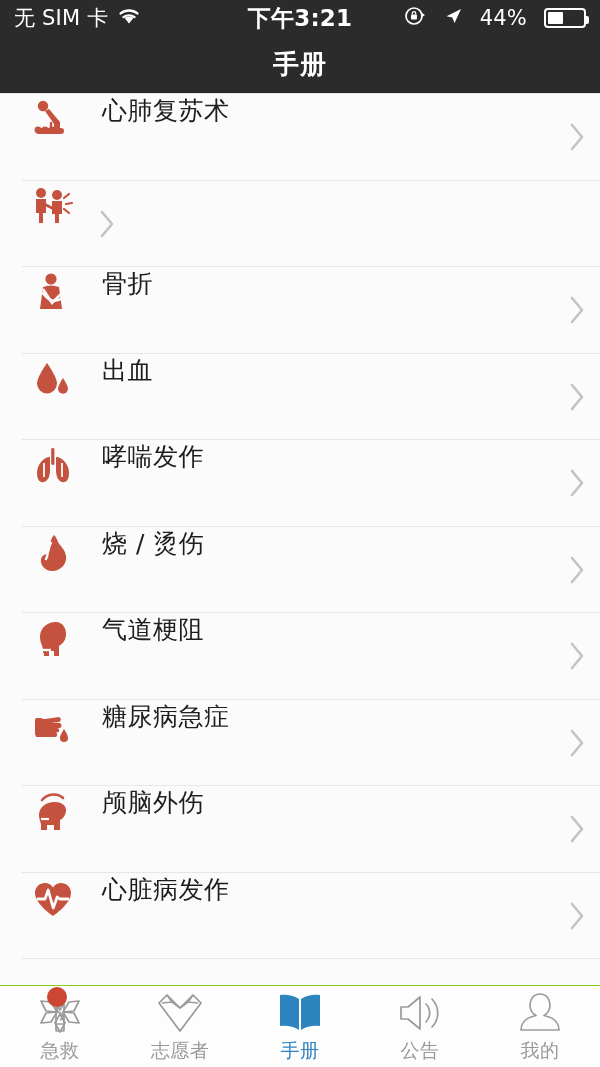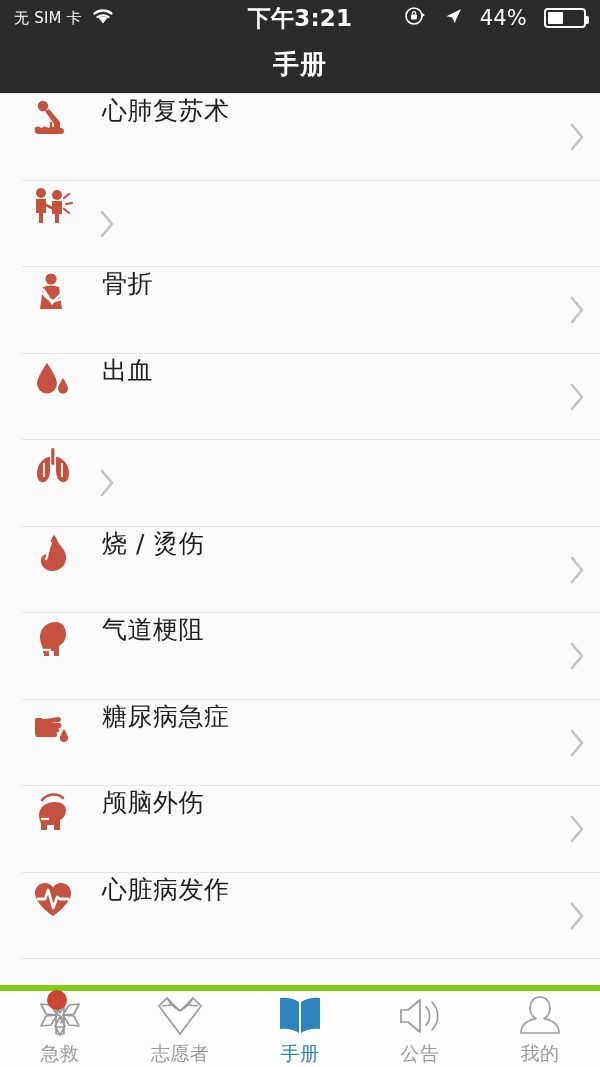--- a/index.html
+++ b/index.html
@@ -15,21 +15,21 @@
   
   .statusbar {
     height:36px; background:#2b2b2b; color:#ffffff;
     display:flex; align-items:center; padding:0 14px;
     font-size:21px; letter-spacing:.2px; flex:0 0 36px;
   }
   .sb-left { display:flex; align-items:center; gap:9px; }
   .sb-center { position:absolute; left:0; right:0; text-align:center;
     font-size:23px; font-weight:bold; pointer-events:none; }
   .sb-right { margin-left:auto; display:flex; align-items:center; gap:17px; z-index:2; }
-  .sb-text { font-size:15px; }
+  .sb-text { font-size:21px; }
   .sb-pct { font-size:21px; }
   .battery {
     width:42px; height:20px; border:2px solid #ffffff; border-radius:4px;
     position:relative; display:flex; align-items:center; padding:2px;
   }
   .battery::after{
     content:""; position:absolute; right:-5px; top:6px;
     width:3px; height:8px; background:#fff; border-radius:0 2px 2px 0;
   }
   .battery-fill { height:100%; background:#ffffff; border-radius:1px; }
@@ -66,21 +66,21 @@
   }
   .chev {
     width:46px; min-width:46px; display:flex;
     align-items:center; justify-content:center; color:#c2c2c7;
   }
   .chev svg { display:block; }
 
   
   .tabbar {
     height:82px; flex:0 0 82px; background:#fdfdfd;
-    border-top:6px solid #84cc16; display:flex; align-items:stretch;
+    border-top:1px solid #84cc16; display:flex; align-items:stretch;
   }
   .tab {
     flex:1; display:flex; flex-direction:column;
     align-items:center; justify-content:center; gap:3px; position:relative;
   }
   .tab-icon { height:46px; display:flex; align-items:flex-end; justify-content:center; position:relative; }
   .tab-icon svg { display:block; }
   .tab-label { font-size:19px; color:#9a9a9a; letter-spacing:.5px; }
   .tab.active .tab-label { color:#2e84be; }
   .badge {
@@ -199,20 +199,21 @@
       </div>
       <div class="row">
         <div class="row-icon">
           <svg width="46" height="46" viewBox="0 0 46 46">
             <rect x="21.2" y="5" width="3.2" height="17" rx="1.4" fill="#c5523e"></rect>
             <path d="M20 14 C14 14 7 21 7 30 C7 37 10 40 14 39 C18 38 20 33 20 27 Z" fill="#c5523e"></path>
             <path d="M26 14 C32 14 39 21 39 30 C39 37 36 40 32 39 C28 38 26 33 26 27 Z" fill="#c5523e"></path>
             <path d="M14 20 v14 M32 20 v14" stroke="#fbfbfb" stroke-width="1.8"></path>
           </svg>
         </div>
+        <div class="row-label">哮喘发作</div>
         <div class="chev">
           <svg width="20" height="32" viewBox="0 0 20 32">
             <path d="M5 4 L15 16 L5 28" stroke="currentColor" stroke-width="2.6" fill="none" stroke-linecap="round" stroke-linejoin="round"></path>
           </svg>
         </div>
       </div>
       <div class="row">
         <div class="row-icon">
           <svg width="46" height="46" viewBox="0 0 46 46">
             <path d="M24 5 C18 12 22 17 19 22 C17 25 12 24 11 29 C10 35 15 41 22 41 C31 41 37 34 36 26 C35 19 30 16 28 12 C27 9 26 7 24 5 Z" fill="#c5523e"></path>

